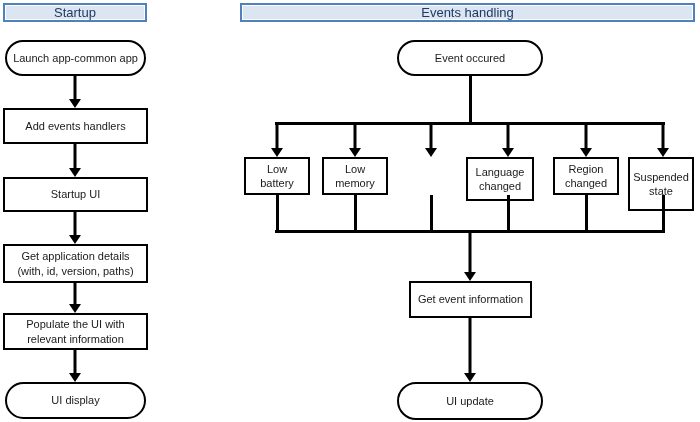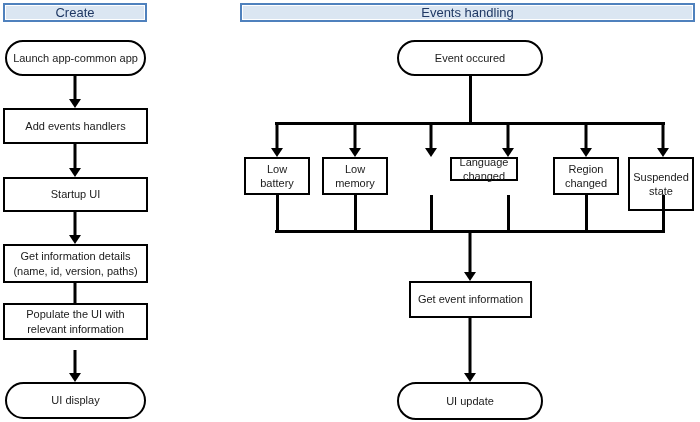--- a/index.html
+++ b/index.html
@@ -68,39 +68,39 @@
     border-left: 6px solid transparent;
     border-right: 6px solid transparent;
     border-top: 9px solid #000000;
   }
 </style>
 </head>
 <body>
 
 <div class="canvas">
 
-  <div class="hdr" style="left:3px;top:3px;width:144px;height:19px">Create</div>
+  <div class="hdr" style="left:3px;top:3px;width:144px;height:19px">Startup</div>
 
   <div class="node stadium" style="left:5px;top:40px;width:141px;height:36px">Launch app-common app</div>
 
   <div class="varrow" style="left:69px;top:76px;height:32px"></div>
 
   <div class="node" style="left:3px;top:108px;width:145px;height:36px">Add events handlers</div>
 
   <div class="varrow" style="left:69px;top:144px;height:33px"></div>
 
   <div class="node" style="left:3px;top:177px;width:145px;height:35px">Startup UI</div>
 
   <div class="varrow" style="left:69px;top:212px;height:32px"></div>
 
-  <div class="node" style="left:3px;top:244px;width:145px;height:39px">Get information details (name, id, version, paths)</div>
+  <div class="node" style="left:3px;top:244px;width:145px;height:39px">Get application details (with, id, version, paths)</div>
 
   <div class="varrow" style="left:69px;top:283px;height:30px"></div>
 
-  <div class="node" style="left:3px;top:303px;width:145px;height:37px">Populate the UI with relevant information</div>
+  <div class="node" style="left:3px;top:313px;width:145px;height:37px">Populate the UI with relevant information</div>
 
   <div class="varrow" style="left:69px;top:350px;height:32px"></div>
 
   <div class="node stadium" style="left:5px;top:382px;width:141px;height:37px">UI display</div>
 
   <div class="hdr" style="left:240px;top:3px;width:455px;height:19px">Events handling</div>
 
   <div class="node stadium" style="left:397px;top:40px;width:146px;height:36px">Event occured</div>
 
   <div class="vline" style="left:469px;top:76px;height:48px"></div>
@@ -109,21 +109,21 @@
 
   <div class="varrow" style="left:271px;top:124px;height:33px"></div>
   <div class="varrow" style="left:349px;top:124px;height:33px"></div>
   <div class="varrow" style="left:425px;top:124px;height:33px"></div>
   <div class="varrow" style="left:502px;top:124px;height:33px"></div>
   <div class="varrow" style="left:580px;top:124px;height:33px"></div>
   <div class="varrow" style="left:657px;top:124px;height:33px"></div>
 
   <div class="node" style="left:244px;top:157px;width:66px;height:38px">Low battery</div>
   <div class="node" style="left:322px;top:157px;width:66px;height:38px">Low memory</div>
-  <div class="node" style="left:450px;top:157px;width:68px;height:24px">Language changed</div>
+  <div class="node" style="left:466px;top:157px;width:68px;height:44px">Language changed</div>
   <div class="node" style="left:553px;top:157px;width:66px;height:38px">Region changed</div>
   <div class="node" style="left:628px;top:157px;width:66px;height:54px">Suspended state</div>
 
   <div class="vline" style="left:276px;top:195px;height:38px"></div>
   <div class="vline" style="left:354px;top:195px;height:38px"></div>
   <div class="vline" style="left:430px;top:195px;height:38px"></div>
   <div class="vline" style="left:507px;top:195px;height:38px"></div>
   <div class="vline" style="left:585px;top:195px;height:38px"></div>
   <div class="vline" style="left:662px;top:195px;height:38px"></div>
 

